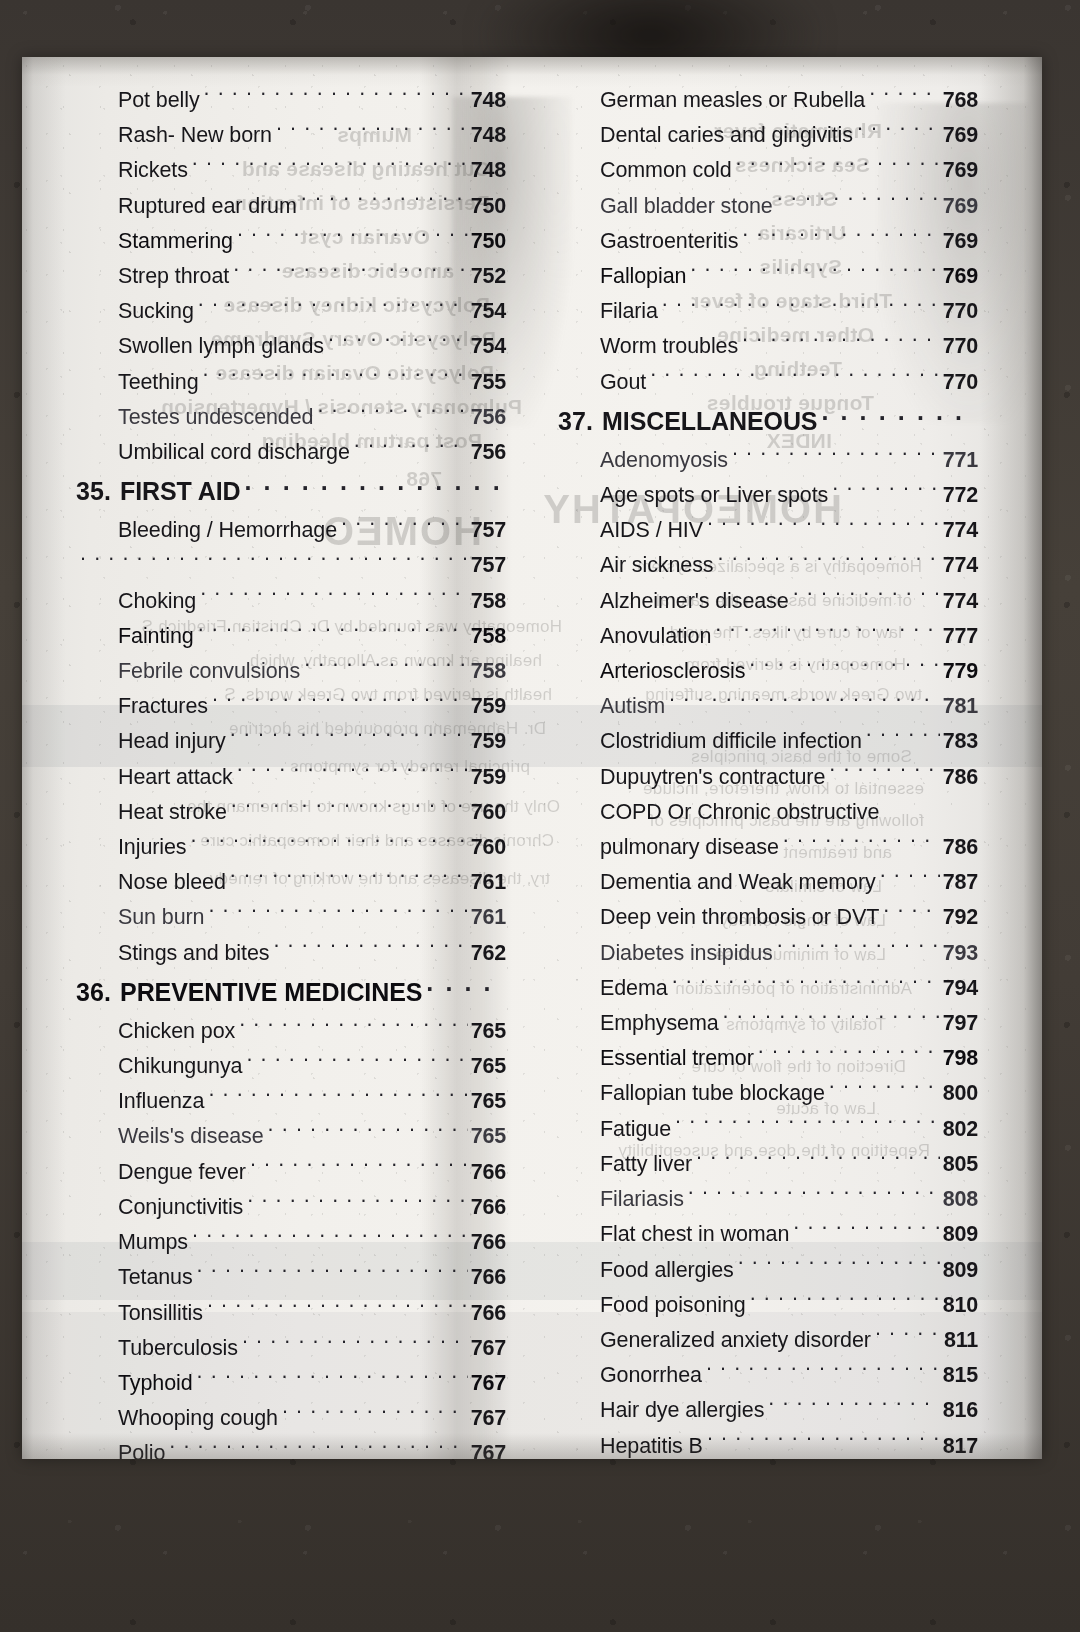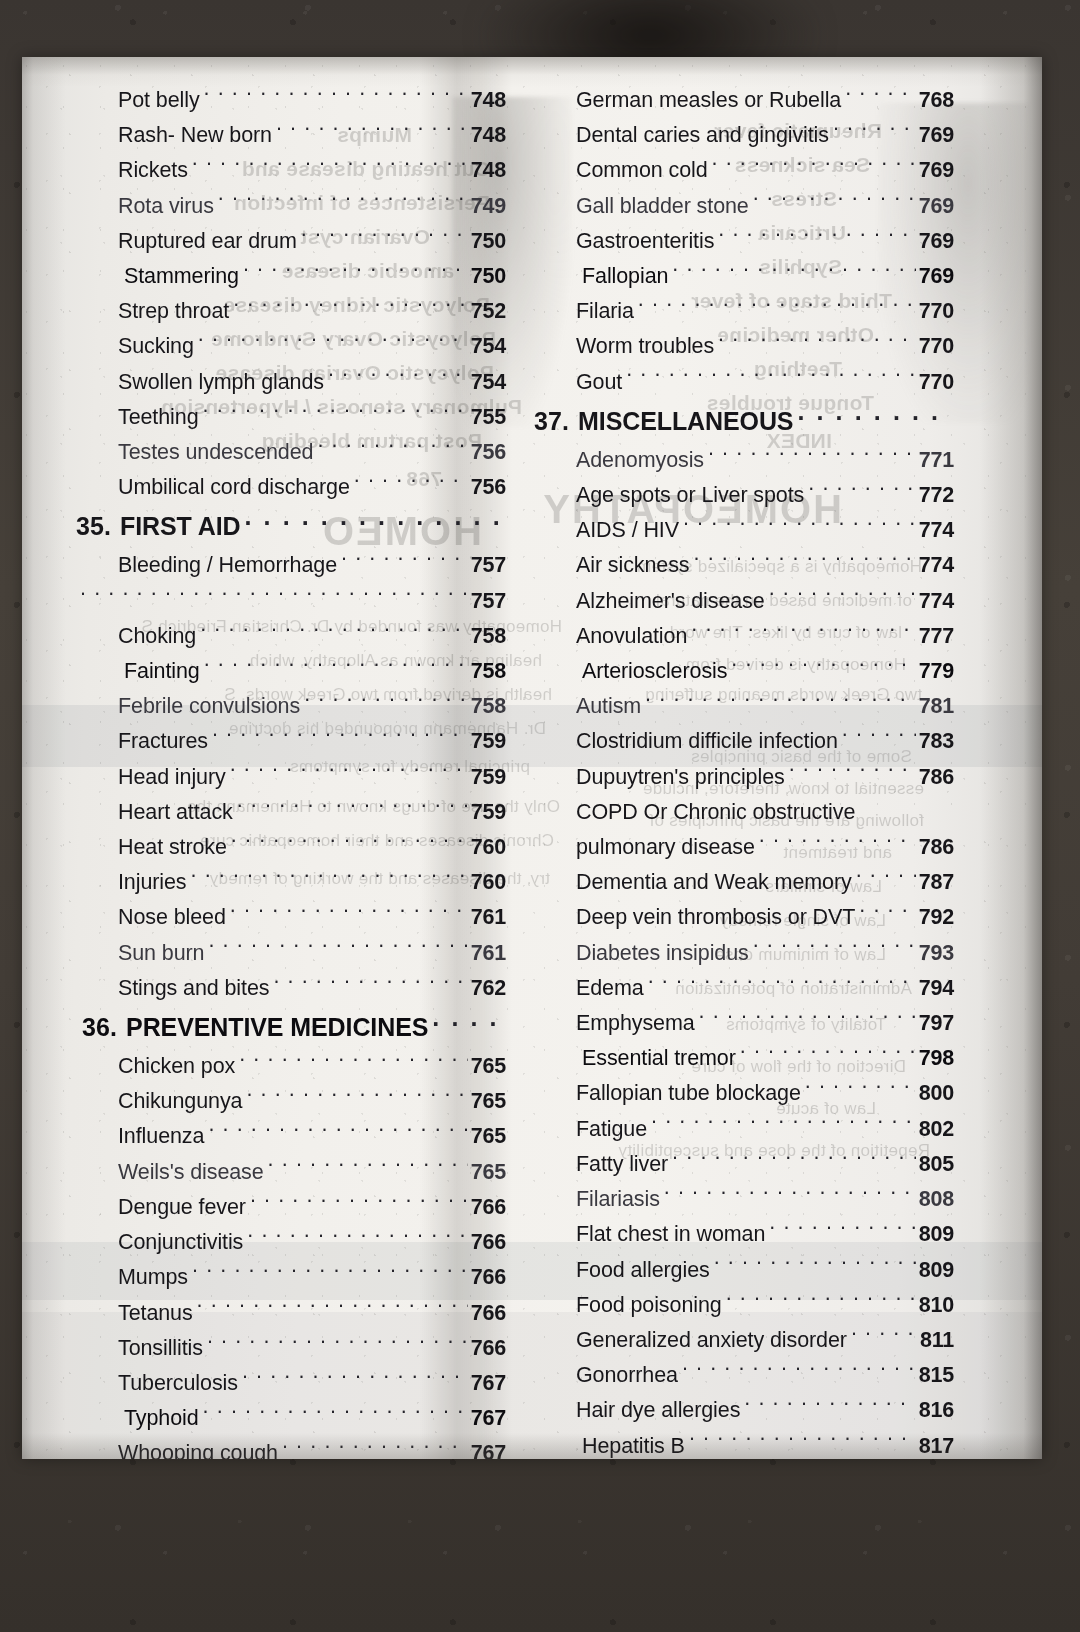--- a/index.html
+++ b/index.html
@@ -164,21 +164,21 @@
   .cols {
     position: absolute;
     left: 0; top: 0;
     width: 100%; height: 100%;
   }
   .col {
     position: absolute;
     top: 26px;
   }
   .col-left  { left: 54px;  width: 430px; }
-  .col-right { left: 512px; width: 420px; }
+  .col-right { left: 536px; width: 420px; }
 
   .entry {
     display: flex;
     align-items: baseline;
     font-size: 21.5px;
     line-height: 35.2px;
     color: #17161a;
     white-space: nowrap;
   }
   .entry .label {
@@ -229,21 +229,21 @@
     font-weight: bold;
   }
 
   
   .entry.wrap-first { }
   .entry.wrap-first .leader::before { content: ""; }
   .entry.wrap-first .pageno { visibility: hidden; }
 
   
   .ink-light { color: #3a3940; }
-  .ink-dark  { color: #0d0c10; margin-left: 6px; }
+  .ink-dark  { color: #0d0c10; }
 </style>
 </head>
 <body>
 
 <div class="scan">
   <div class="scan-grain"></div>
   <div class="scan-smudge"></div>
 
   <div class="page">
 
@@ -316,25 +316,20 @@
           <div class="entry">
             <span class="label">Rash- New born</span>
             <span class="leader"></span>
             <span class="pageno">748</span>
           </div>
           <div class="entry">
             <span class="label">Rickets</span>
             <span class="leader"></span>
             <span class="pageno">748</span>
           </div>
-          <div class="entry ink-light">
-            <span class="label">Rota virus</span>
-            <span class="leader"></span>
-            <span class="pageno">749</span>
-          </div>
           <div class="entry">
             <span class="label">Ruptured ear drum</span>
             <span class="leader"></span>
             <span class="pageno">750</span>
           </div>
           <div class="entry ink-dark">
             <span class="label">Stammering</span>
             <span class="leader"></span>
             <span class="pageno">750</span>
           </div>
@@ -601,21 +596,21 @@
             <span class="label">Autism</span>
             <span class="leader"></span>
             <span class="pageno">781</span>
           </div>
           <div class="entry">
             <span class="label">Clostridium difficile infection</span>
             <span class="leader"></span>
             <span class="pageno">783</span>
           </div>
           <div class="entry">
-            <span class="label">Dupuytren's principles</span>
+            <span class="label">Dupuytren's contracture</span>
             <span class="leader"></span>
             <span class="pageno">786</span>
           </div>
           <div class="entry wrap-first">
             <span class="label">COPD Or Chronic obstructive</span>
             <span class="leader"></span>
             <span class="pageno"></span>
           </div>
           <div class="entry">
             <span class="label">pulmonary disease</span>

